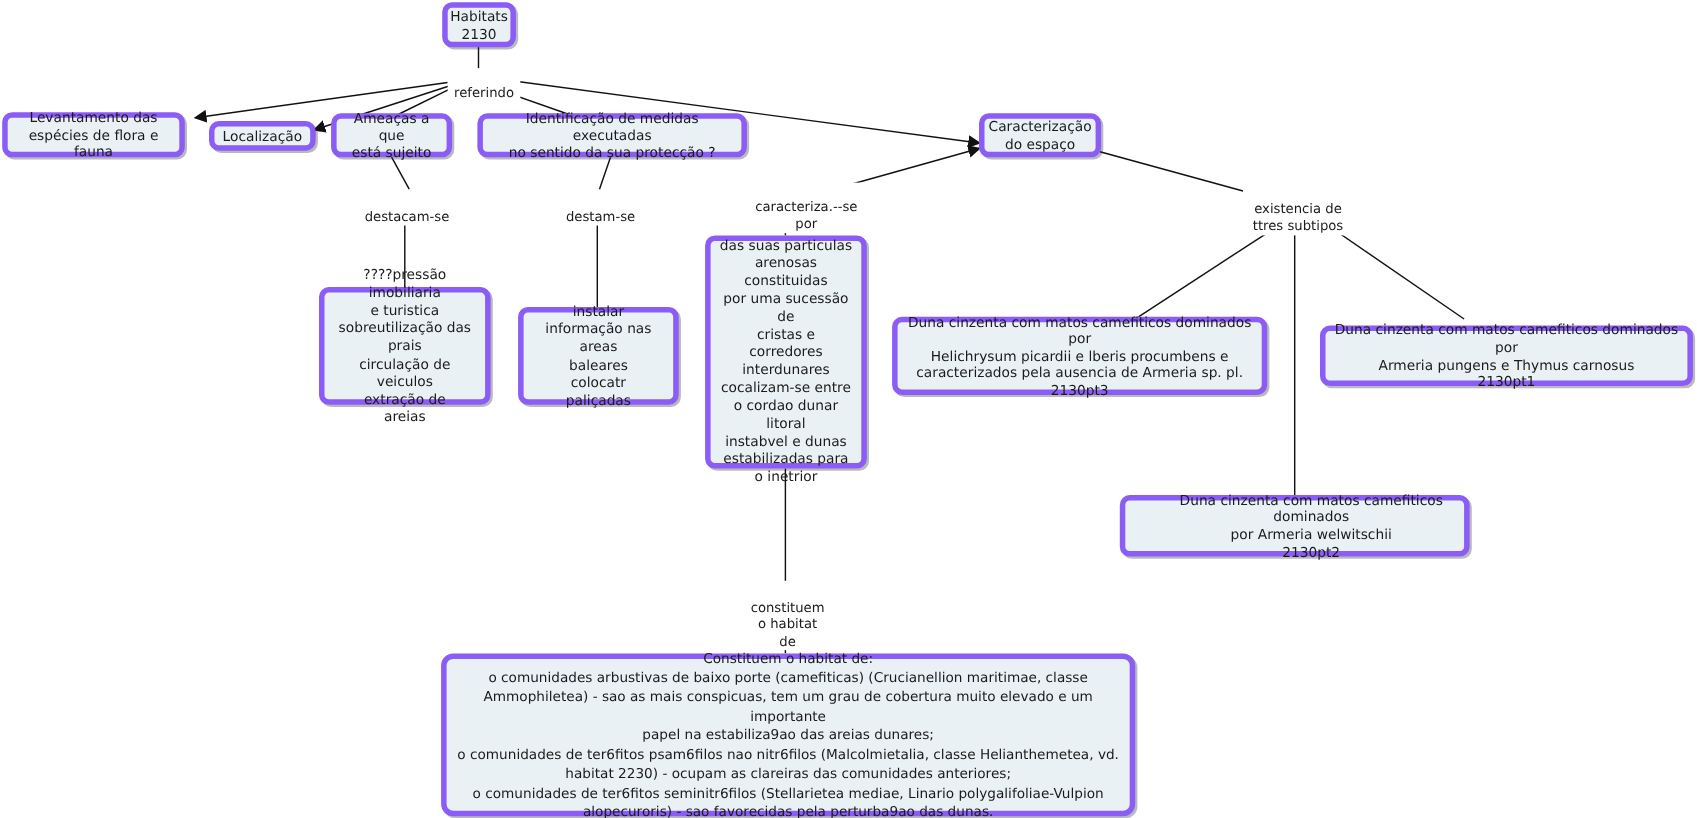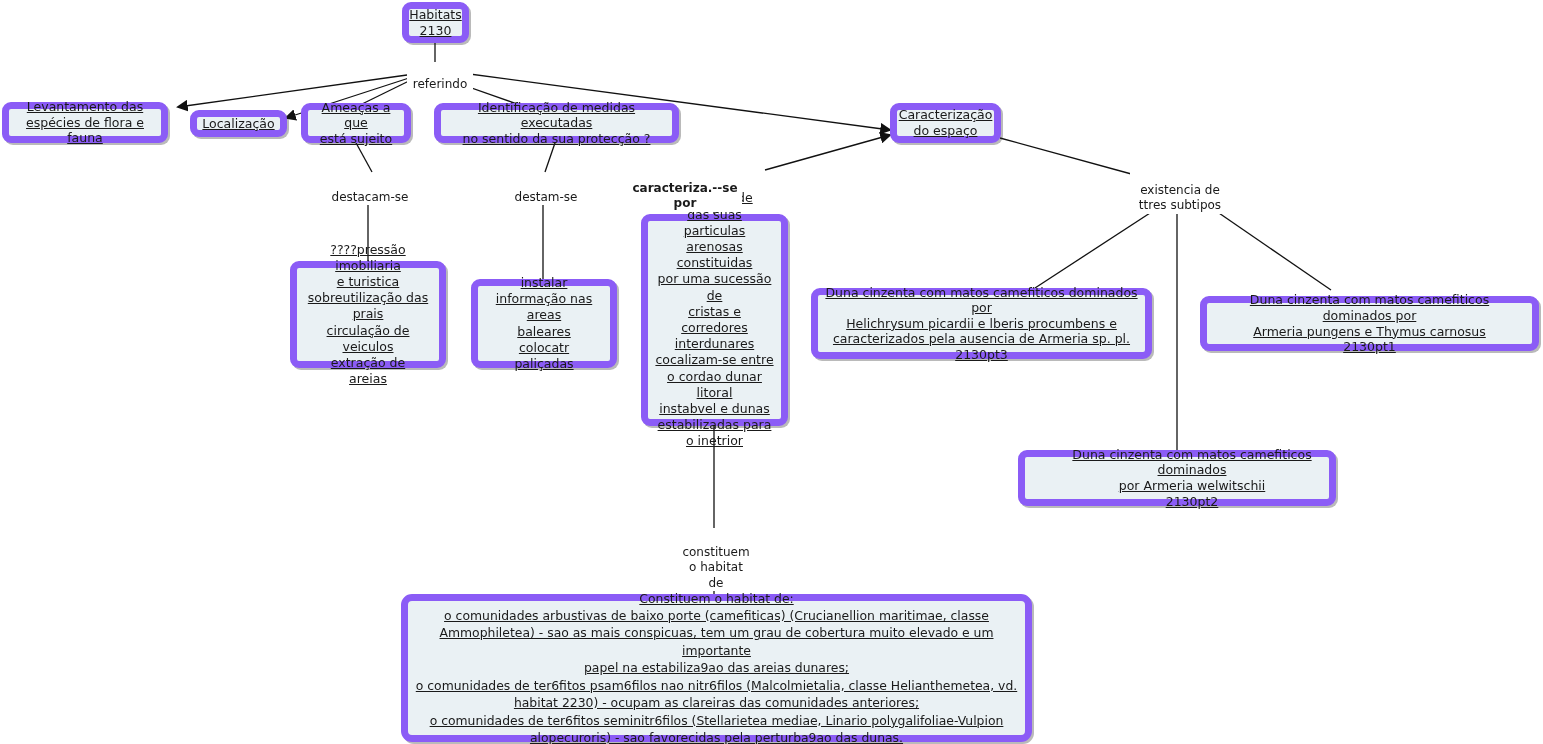--- a/index.html
+++ b/index.html
@@ -23,34 +23,33 @@
     left: 0;
     top: 0;
     width: 1543px;
     height: 744px;
     pointer-events: none;
   }
   .node {
     position: absolute;
     box-sizing: border-box;
     background: #eaf1f4;
-    border: 7px solid #8b5cf6;
+    border: 5px solid #8b5cf6;
     border-radius: 9px;
     box-shadow: 2px 2px 0 rgba(40,40,40,0.32);
     display: flex;
     align-items: center;
     justify-content: center;
     text-align: center;
     color: #1a1a1a;
     font-size: 12.5px;
     line-height: 15.6px;
     padding: 4px 7px;
     white-space: pre-line;
     z-index: 3;
-    text-decoration: underline;
   }
   .node.big {
     font-size: 12.4px;
     line-height: 17.4px;
     border-radius: 11px;
   }
   .node.tall {
     line-height: 16.2px;
   }
   .edge-label {
@@ -214,21 +213,21 @@
   </div>
 
   <div class="edge-label" style="left:322px; top:175px; width:92px;">
     <span>destacam-se</span>
   </div>
 
   <div class="edge-label" style="left:505px; top:175px; width:78px;">
     <span>destam-se</span>
   </div>
 
-  <div class="edge-label" style="left:628px; top:166px; width:110px;font-weight:bold;">
+  <div class="edge-label" style="left:676px; top:166px; width:110px;">
     <span>caracteriza.--se
 por</span>
   </div>
 
   <div class="edge-label" style="left:1130px; top:168px; width:96px;">
     <span>existencia de
 ttres subtipos</span>
   </div>
 
   <div class="edge-label" style="left:671px; top:530px; width:86px;">

